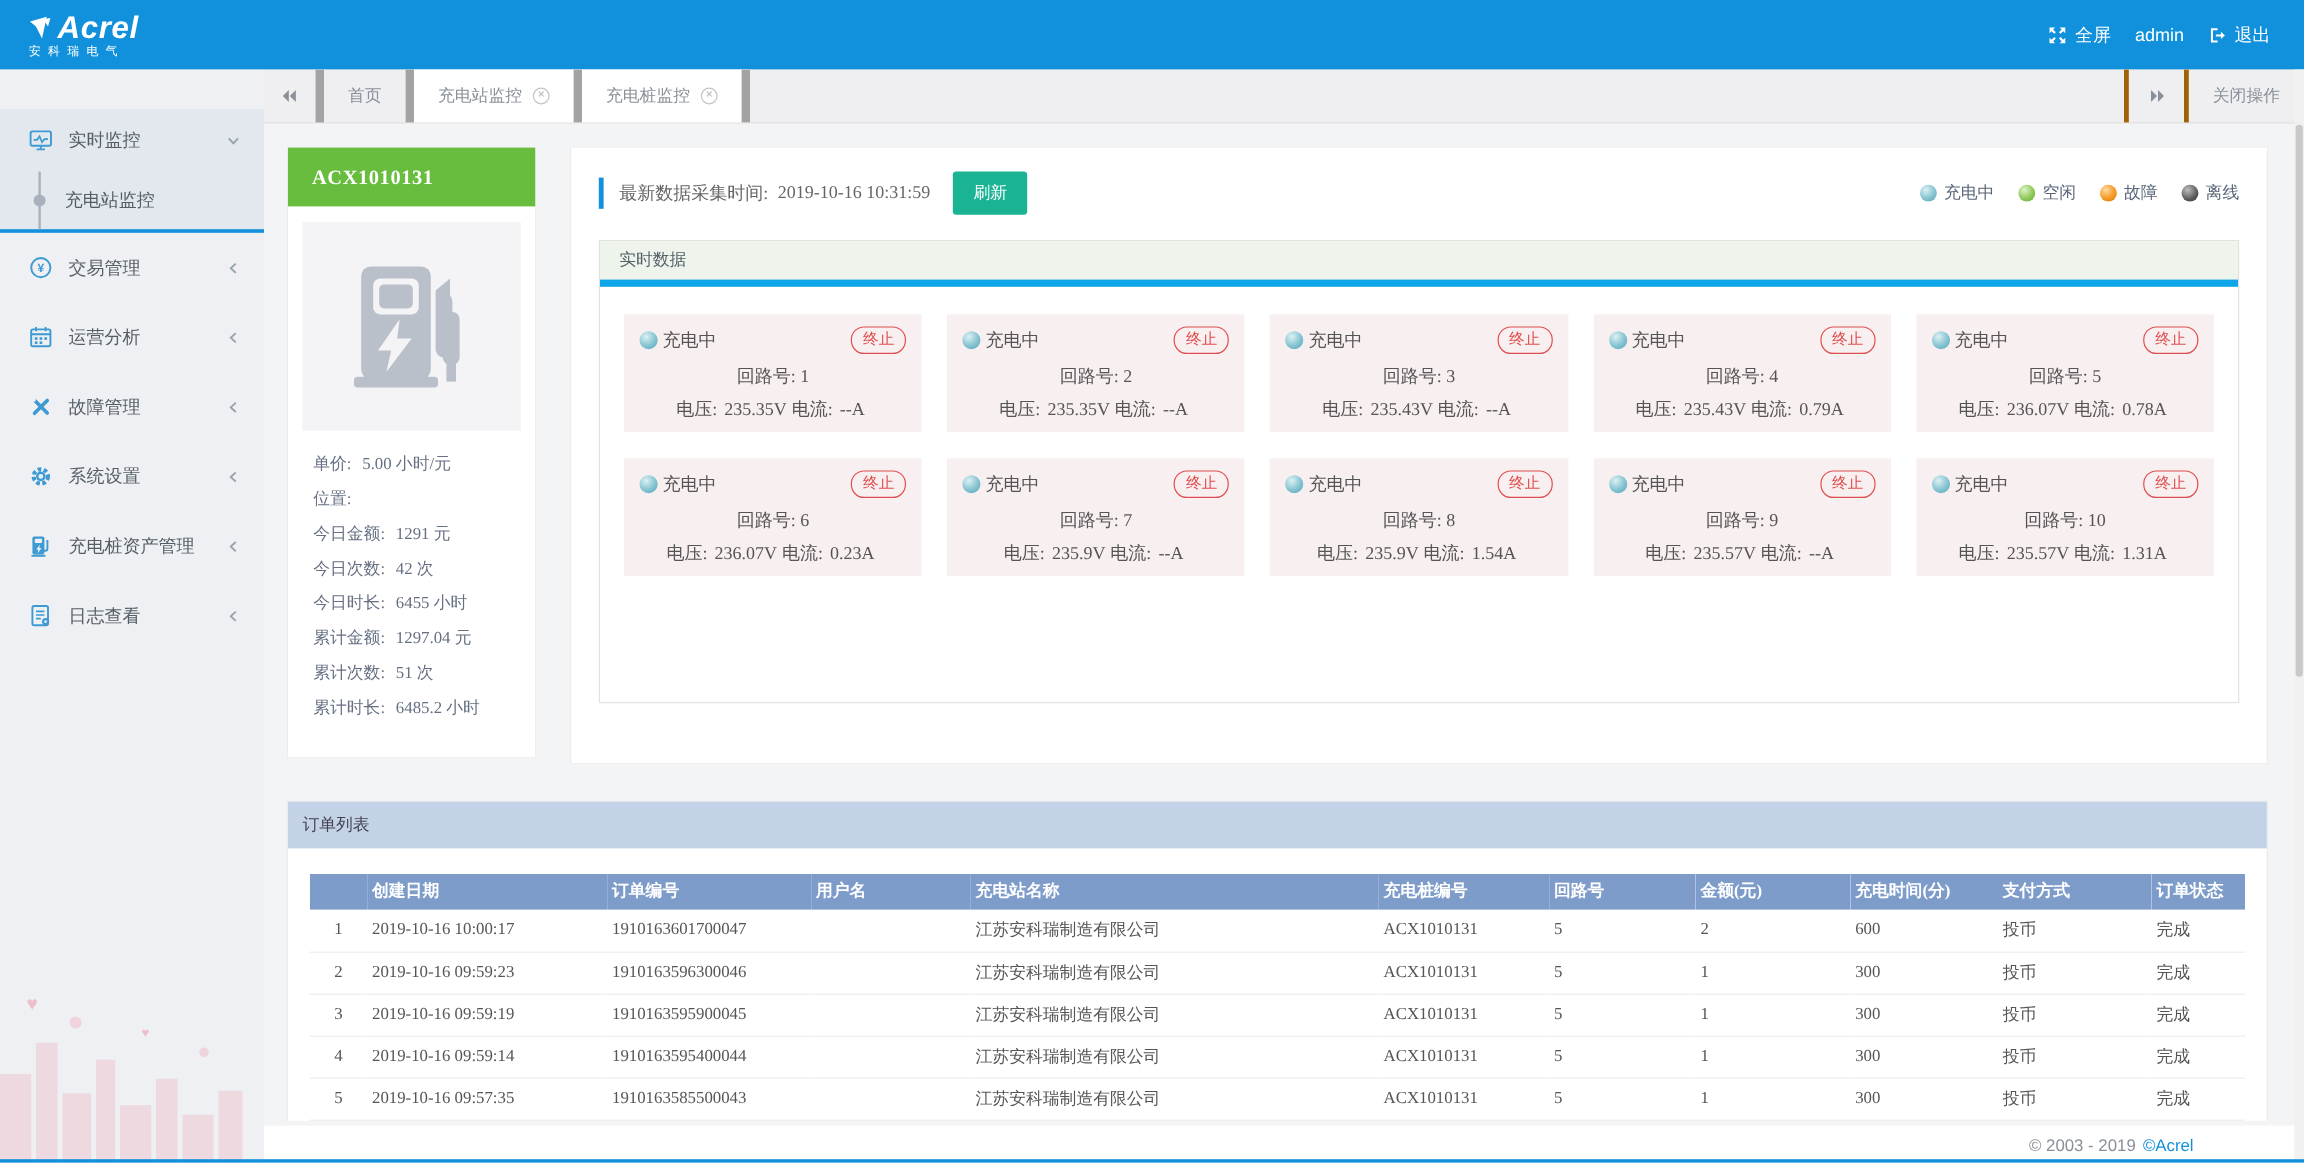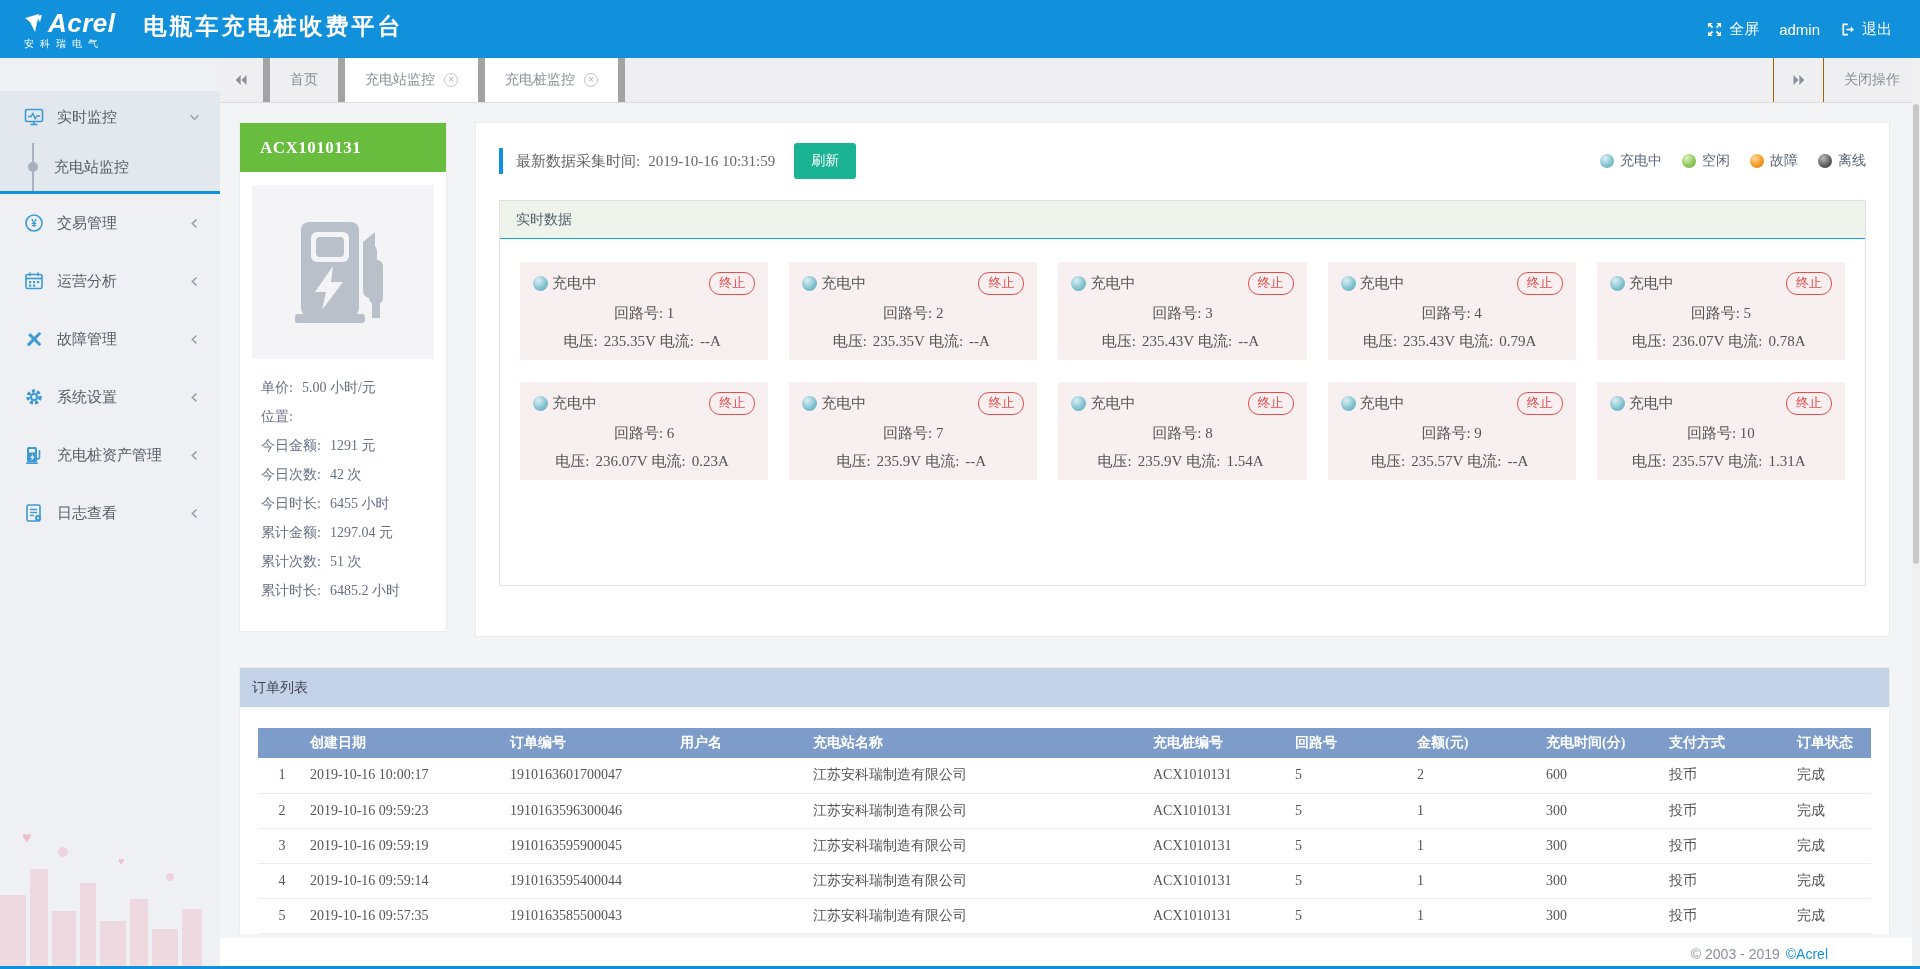--- a/index.html
+++ b/index.html
@@ -34,21 +34,21 @@
   .skyline .dot { position:absolute; border-radius:50%; background:rgba(242,178,196,.45); }
   .skyline .heart { position:absolute; color:rgba(240,150,172,.55); font-size:16px; }
 
   
   .content-col { flex:1; display:flex; flex-direction:column; position:relative; min-width:0; }
   .tabbar { height:45px; background:#efeff1; border-bottom:1px solid #dcdcdc; display:flex; align-items:stretch; font-size:14px; color:#8a9099; }
   .tabcell { display:flex; align-items:center; justify-content:center; border-right:7px solid #a3a3a3; padding:0 20px; cursor:pointer; }
   .tabcell.nav { width:50px; padding:0; }
   .tabcell.closable { background:#fff; }
   .tab-spacer { flex:1; }
-  .tabcell.rightcell { border-right:none; border-left:1px solid #a16207; }
+  .tabcell.rightcell { border-right:none; border-left:4px solid #a16207; }
   .closeicon { width:14px; height:14px; border:1px solid #c4c4c4; border-radius:50%; color:#b0b0b0; font-size:10px; line-height:12px; text-align:center; display:inline-block; margin-left:9px; }
 
   
   .scrollarea { flex:1; padding:19px 30px 0 19px; background:#f3f4f6; overflow:hidden;font-family:Liberation Serif, serif; }
   .row1 { display:flex; gap:28px; }
 
   .device-card { width:208px; background:#fff; border:1px solid #ececec; height:510px; flex-shrink:0; }
   .device-head { height:49px; background:#68bd3f; color:#fff; font-size:17px; font-weight:bold; display:flex; align-items:center; padding-left:20px; letter-spacing:.5px; }
   .device-body { padding:13px 12px 10px; }
   .device-img { height:174px; background:#f4f4f6; display:flex; align-items:center; justify-content:center; margin-bottom:14px; }
@@ -64,21 +64,21 @@
   .legend { margin-left:auto; display:flex; align-items:center; gap:20px; font-size:14px; color:#5a6678; }
   .lg { display:flex; align-items:center; gap:6px; }
   .sphere { width:14px; height:14px; border-radius:50%; flex-shrink:0; }
   .sphere.sm { width:15px; height:15px; }
   .sp-charging { background:radial-gradient(circle at 36% 30%, #dcf0f4 0%, #84c3d1 55%, #58a6b9 100%); }
   .sp-idle     { background:radial-gradient(circle at 36% 30%, #ddf2c9 0%, #8fc958 55%, #68a838 100%); }
   .sp-fault    { background:radial-gradient(circle at 36% 30%, #ffd9a0 0%, #f59a23 55%, #cf7b0e 100%); }
   .sp-offline  { background:radial-gradient(circle at 36% 30%, #bdbdbd 0%, #5a5a5a 60%, #333 100%); }
 
   .rt-panel { border:1px solid #e2e2e2; height:386px; }
-  .rt-head { height:38px; background:#eef4ec; border-bottom:1px solid #0ea5e9; display:flex; align-items:center; padding-left:16px; font-size:14px; color:#55606a; }
+  .rt-head { height:38px; background:#eef4ec; border-bottom:6px solid #0ea5e9; display:flex; align-items:center; padding-left:16px; font-size:14px; color:#55606a; }
   .rt-body { padding:23px 20px; display:flex; flex-wrap:wrap; gap:22px 21px; }
   .circuit-card { width:calc((100% - 84px)/5); height:98px; background:#f8eff0; padding:10px 13px; }
   .cc-top { display:flex; align-items:center; gap:4px; }
   .cc-status { font-size:15px; color:#555; }
   .term-btn { margin-left:auto; border:1px solid #e04f4f; color:#e04f4f; border-radius:11px; font-size:13px; padding:1px 9px 2px; background:transparent; cursor:pointer; font-family:inherit; }
   .cc-line { text-align:center; font-size:15px; color:#555; margin-top:9px; white-space:nowrap; }
   .cc-line .v { margin:0 4px 0 6px; }
 
   
   .orders-panel { margin-top:30px; background:#fff; border:1px solid #ececec; border-bottom:none; }
@@ -107,21 +107,20 @@
       <div class="logo">
         <span class="logo-top">
           <svg width="20" height="20" viewBox="0 0 20 20">
               <polygon points="1,5 15,1 11,19 6,9" fill="#fff"></polygon>
               <polygon points="12,3 18,2 16,9" fill="#fff"></polygon>
             </svg>
           <span>Acrel</span>
         </span>
         <span class="logo-sub">安科瑞电气</span>
       </div>
-      <h1 class="app-title">电瓶车充电桩收费平台</h1>
     </div>
     <div class="topbar-right">
       <span class="tb-item">
         <svg width="15" height="15" viewBox="0 0 16 16">
             <g fill="#fff">
               <path d="M1,1 h5 L4.2,2.8 6.6,5.2 5.2,6.6 2.8,4.2 1,6 Z"></path>
               <path d="M15,1 v5 L13.2,4.2 10.8,6.6 9.4,5.2 11.8,2.8 10,1 Z"></path>
               <path d="M1,15 v-5 L2.8,11.8 5.2,9.4 6.6,10.8 4.2,13.2 6,15 Z"></path>
               <path d="M15,15 h-5 L11.8,13.2 9.4,10.8 10.8,9.4 13.2,11.8 15,10 Z"></path>
             </g>

